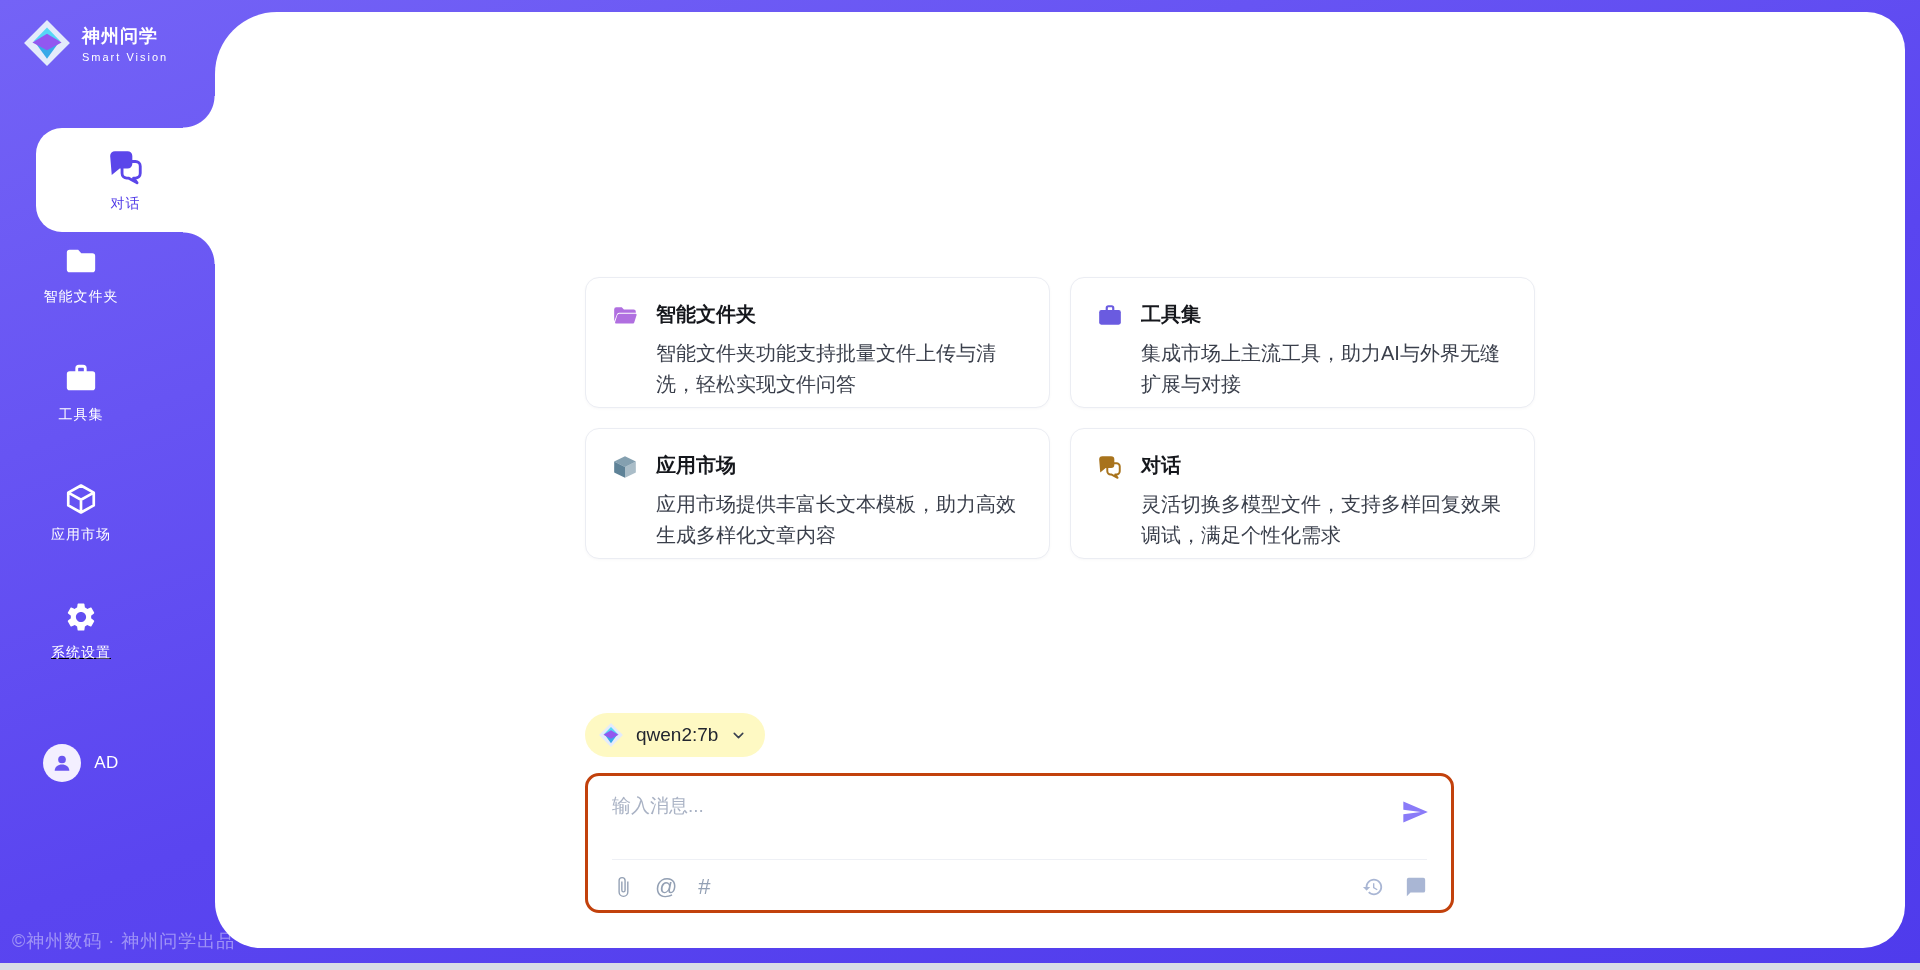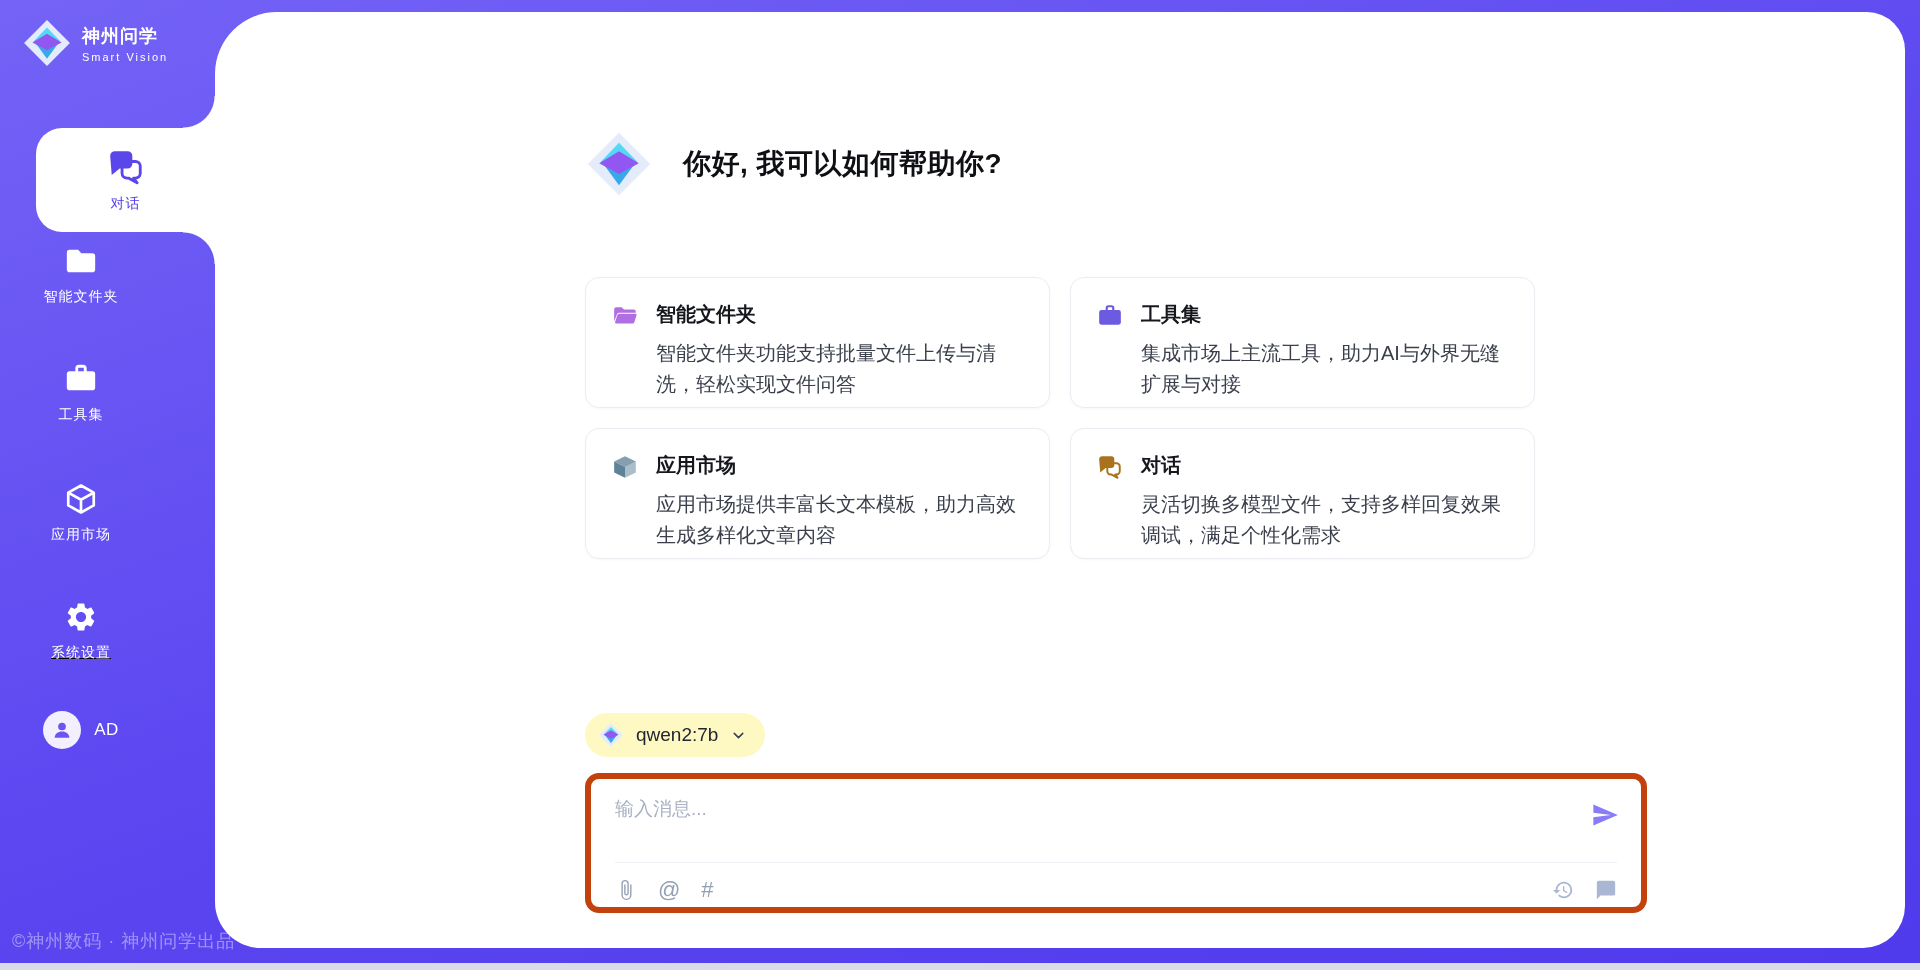--- a/index.html
+++ b/index.html
@@ -45,21 +45,21 @@
     display:flex; flex-direction:column; align-items:center; gap:10px; cursor:pointer;
   }
   .nav-item .nav-icon { width:34px; height:34px; color:#ffffff; }
   .nav-label { font-size:14px; color:#ffffff; letter-spacing:1px; }
   .nav-folder { top:244px; }
   .nav-tools  { top:362px; }
   .nav-market { top:482px; }
   .nav-settings { top:600px;text-decoration:underline; }
 
   .user-row {
-    position:absolute; left:0; top:711px; width:162px;
+    position:absolute; left:0; top:744px; width:162px;
     display:flex; align-items:center; justify-content:center; gap:13px; cursor:pointer;
   }
   .avatar {
     width:38px; height:38px; border-radius:50%; background:#f3efff;
     display:flex; align-items:center; justify-content:center;
   }
   .avatar svg { width:22px; height:22px; color:#6a55f0; }
   .user-name { color:#fff; font-size:17px; letter-spacing:0.5px; }
 
   .sidebar-footer {
@@ -94,22 +94,22 @@
   .model-pill {
     position:absolute; left:0; top:701px; height:44px;
     display:inline-flex; align-items:center; gap:12px; padding:0 18px 0 13px;
     background:#fef9c3; border-radius:22px; cursor:pointer;
   }
   .model-gem { width:26px; height:26px; }
   .model-label { font-size:19px; color:#22262f; }
   .model-chevron { width:17px; height:17px; color:#3a4150; }
 
   .composer {
-    position:absolute; left:0; top:761px; width:1062px; height:140px;
-    background:#fff; border:6px solid #c2410c; border-radius:14px;
+    position:absolute; left:0; top:761px; width:869px; height:140px;
+    background:#fff; border:3px solid #c2410c; border-radius:14px;
   }
   .composer textarea {
     position:absolute; left:24px; top:17px; width:850px; height:58px;
     border:none; outline:none; resize:none; background:transparent;
     font-family:"Liberation Sans", sans-serif; font-size:19px; color:#2a2f3a;
   }
   .composer textarea::placeholder { color:#a9b2c4; }
   .send-btn { position:absolute; right:22px; top:22px; width:28px; height:28px; color:#8a7bf8; cursor:pointer; border:none; background:transparent; padding:0; }
   .send-btn svg { width:28px; height:28px; }
   .composer-divider { position:absolute; left:24px; right:24px; top:83px; height:1px; background:#eef0f5; }
@@ -175,26 +175,20 @@
     </symbol>
     <symbol id="i-chev" viewBox="0 0 24 24">
       <path fill="none" stroke="currentColor" stroke-width="2.2" stroke-linecap="round" stroke-linejoin="round" d="M6 9l6 6 6-6"></path>
     </symbol>
   </defs>
 </svg>
 
 <div class="main-panel">
   <div class="content">
 
-    <div class="greeting">
-      <svg class="greeting-gem">
-          <use href="#i-gem"></use>
-        </svg>
-      <div class="greeting-title">你好, 我可以如何帮助你?</div>
-    </div>
 
     <div class="cards">
       <div class="card">
         <svg class="card-icon icon-smart-folder">
             <use href="#i-folder-open"></use>
           </svg>
         <div>
           <div class="card-title">智能文件夹</div>
           <div class="card-desc">智能文件夹功能支持批量文件上传与清洗，轻松实现文件问答</div>
         </div>

